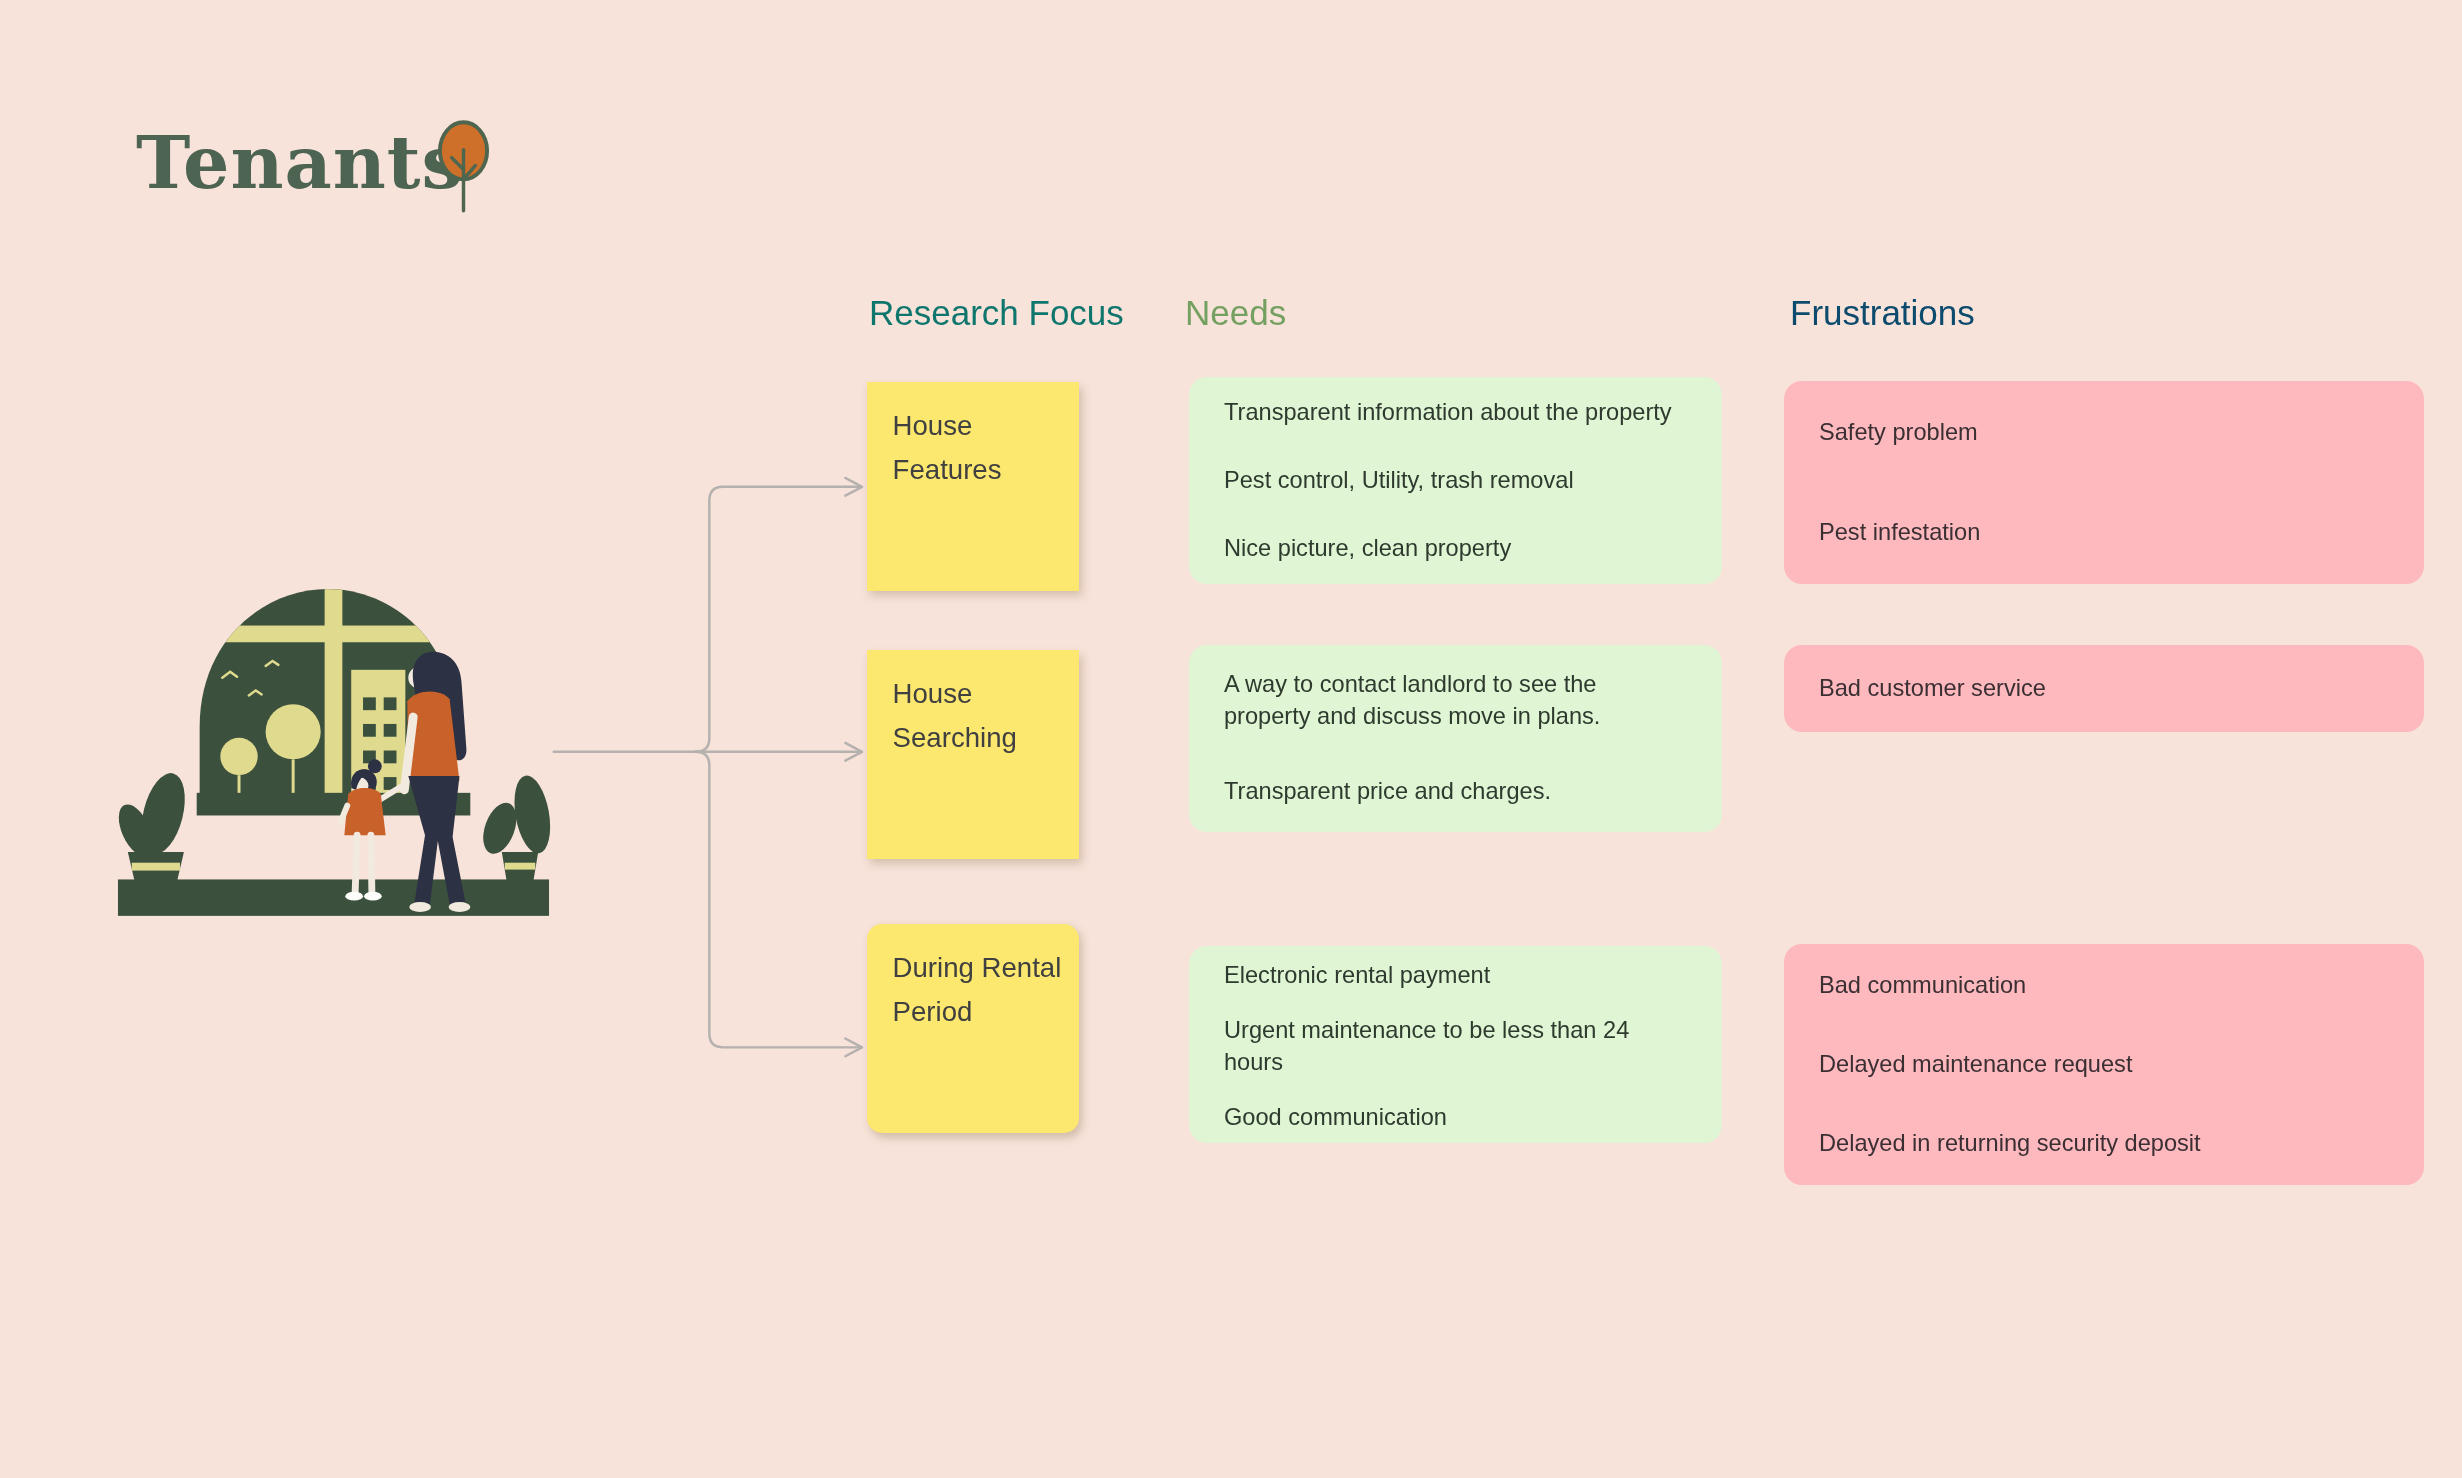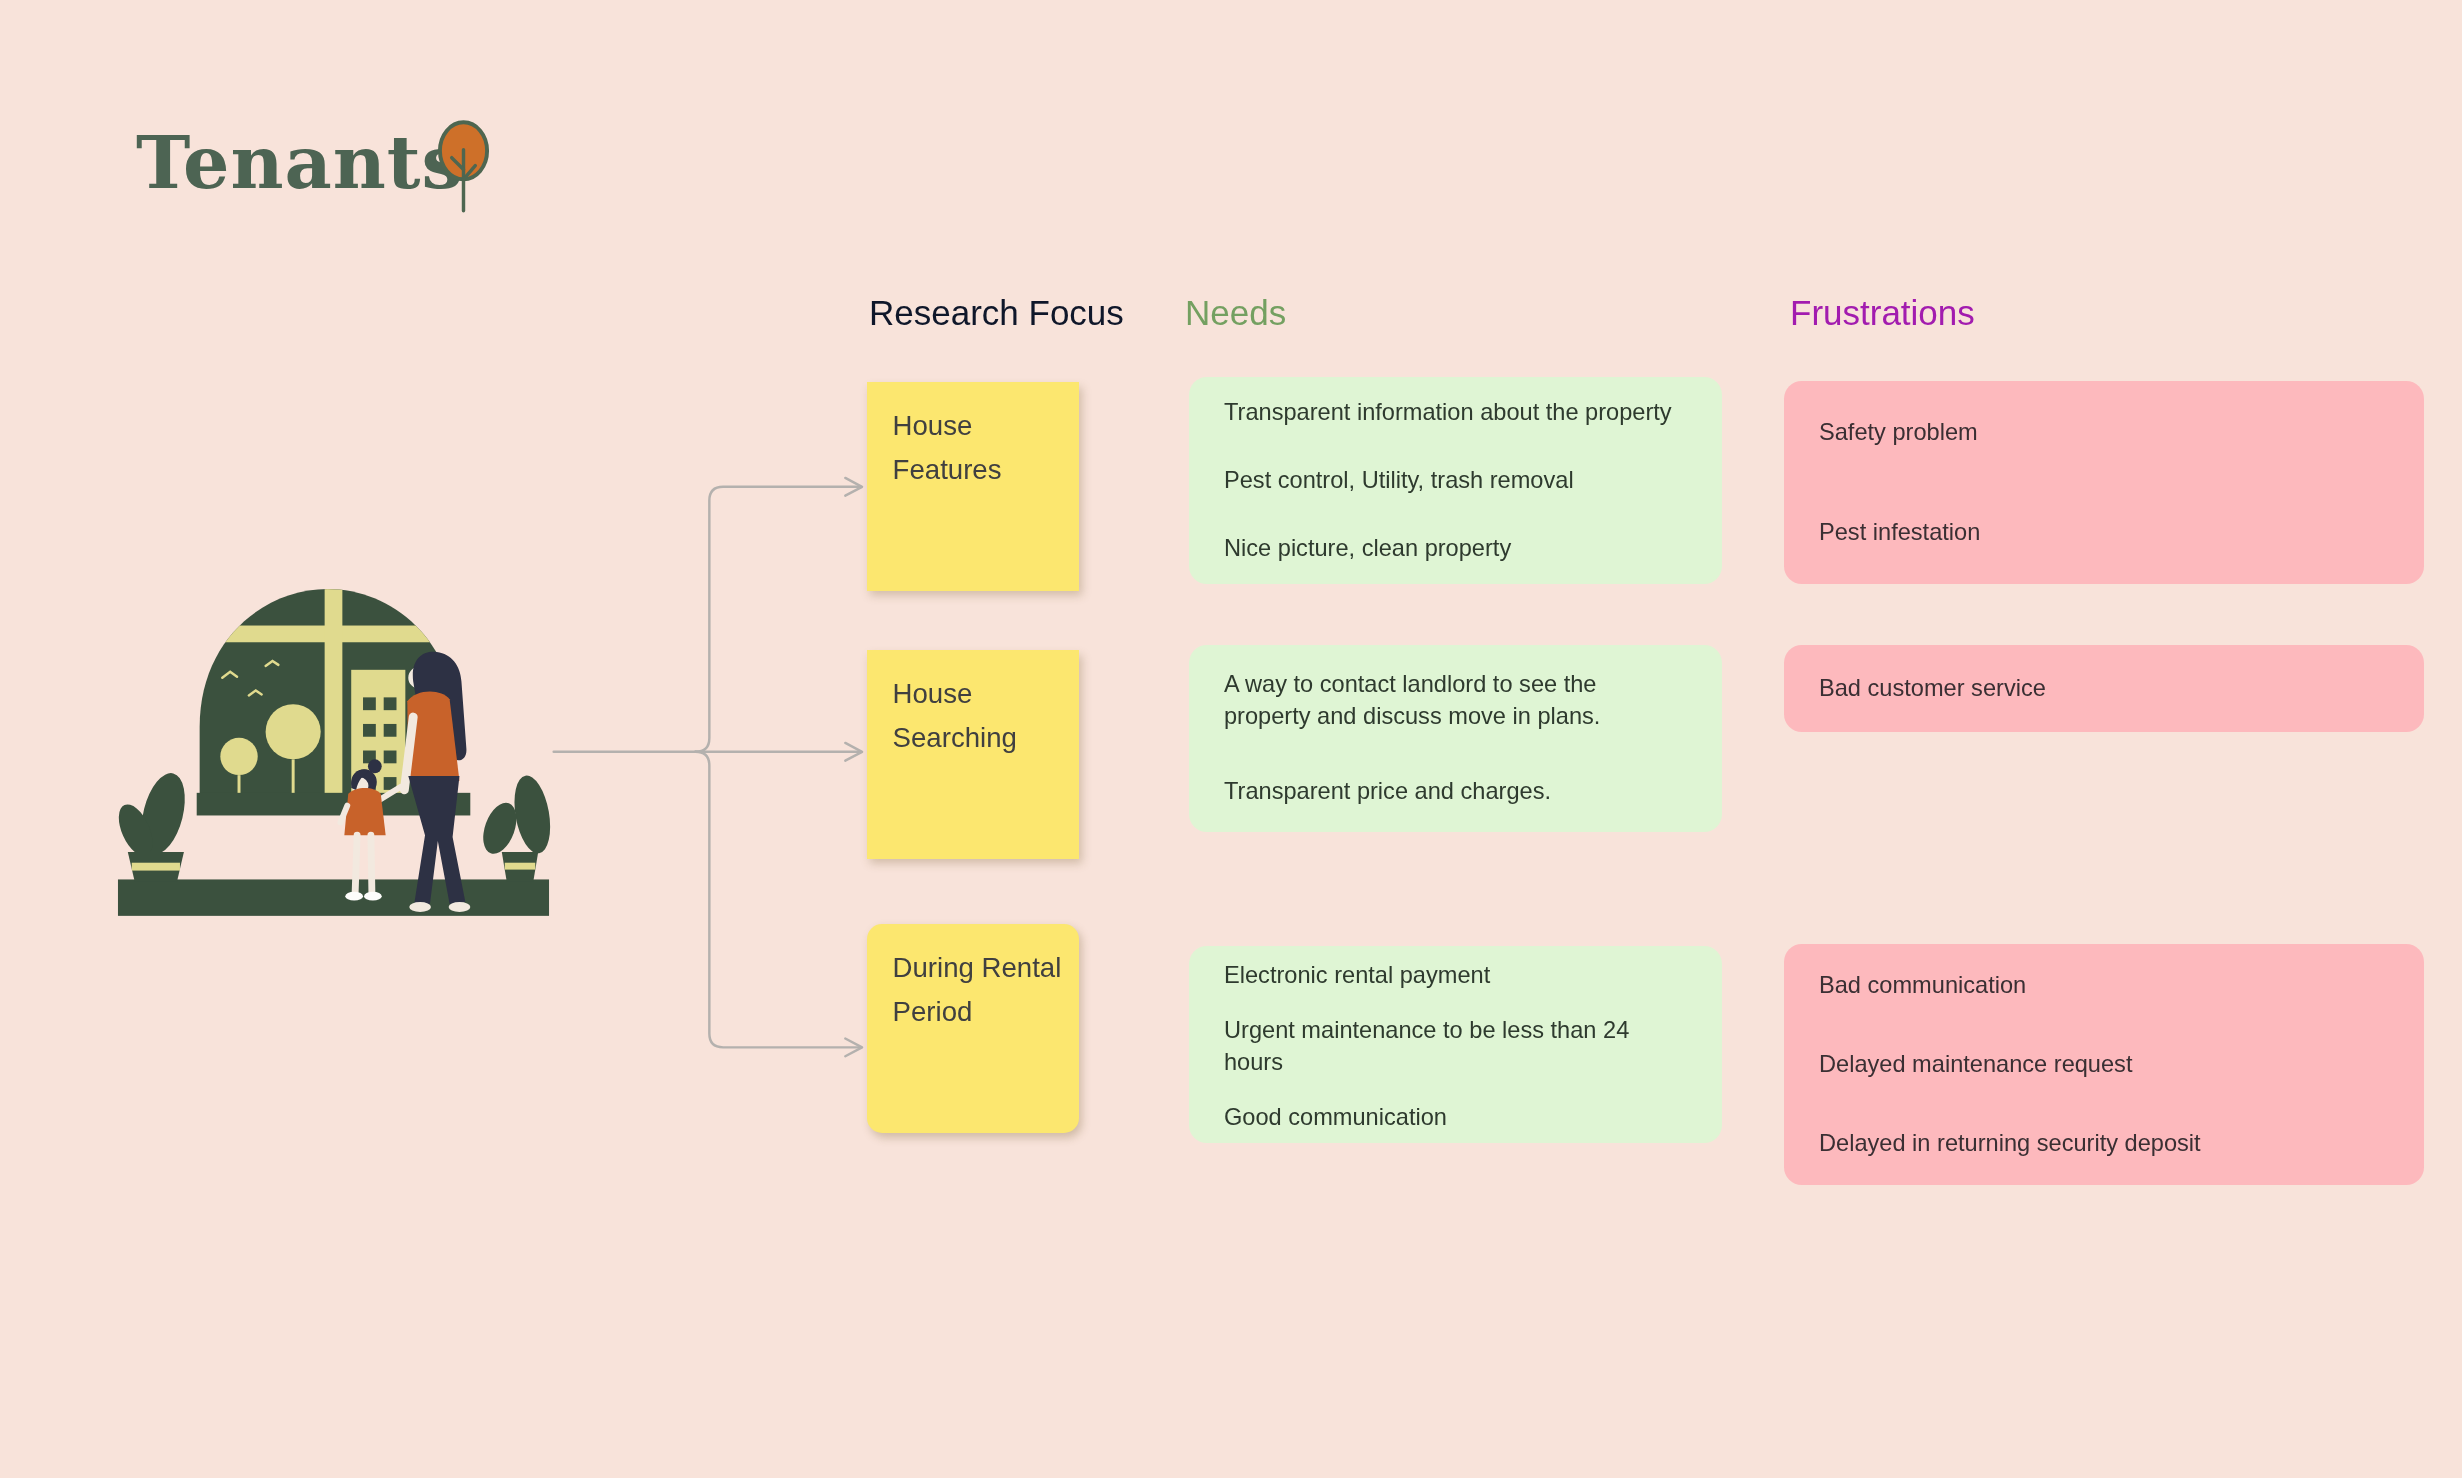--- a/index.html
+++ b/index.html
@@ -10,23 +10,23 @@
   }
   
   .title{
     position:absolute;left:136px;top:122px;
     font-family:"DejaVu Serif",serif;font-weight:700;
     font-size:73px;line-height:1.1;color:#4d6453;letter-spacing:1px;
   }
   .tree-icon{position:absolute;left:435px;top:120px;}
   
   .col-header{position:absolute;top:293px;font-size:35px;font-weight:500;line-height:39px;}
-  #hdr-focus{left:869px;color:#0f172a;}
+  #hdr-focus{left:869px;color:#0f766e;}
   #hdr-needs{left:1185px;color:#74a061;}
-  #hdr-frus{left:1790px;color:#a21caf;}
+  #hdr-frus{left:1790px;color:#0c4a6e;}
   
   .note{
     position:absolute;left:867px;width:212px;height:209px;
     background:#fce76f;box-sizing:border-box;
     padding:21.7px 7.9px 0 25.6px;
     font-size:27.6px;line-height:44px;font-weight:500;color:#404040;
     box-shadow:3px 4.9px 8.9px rgba(110,85,40,.28);
   }
   #note-0{top:382px;}
   #note-1{top:650px;}

